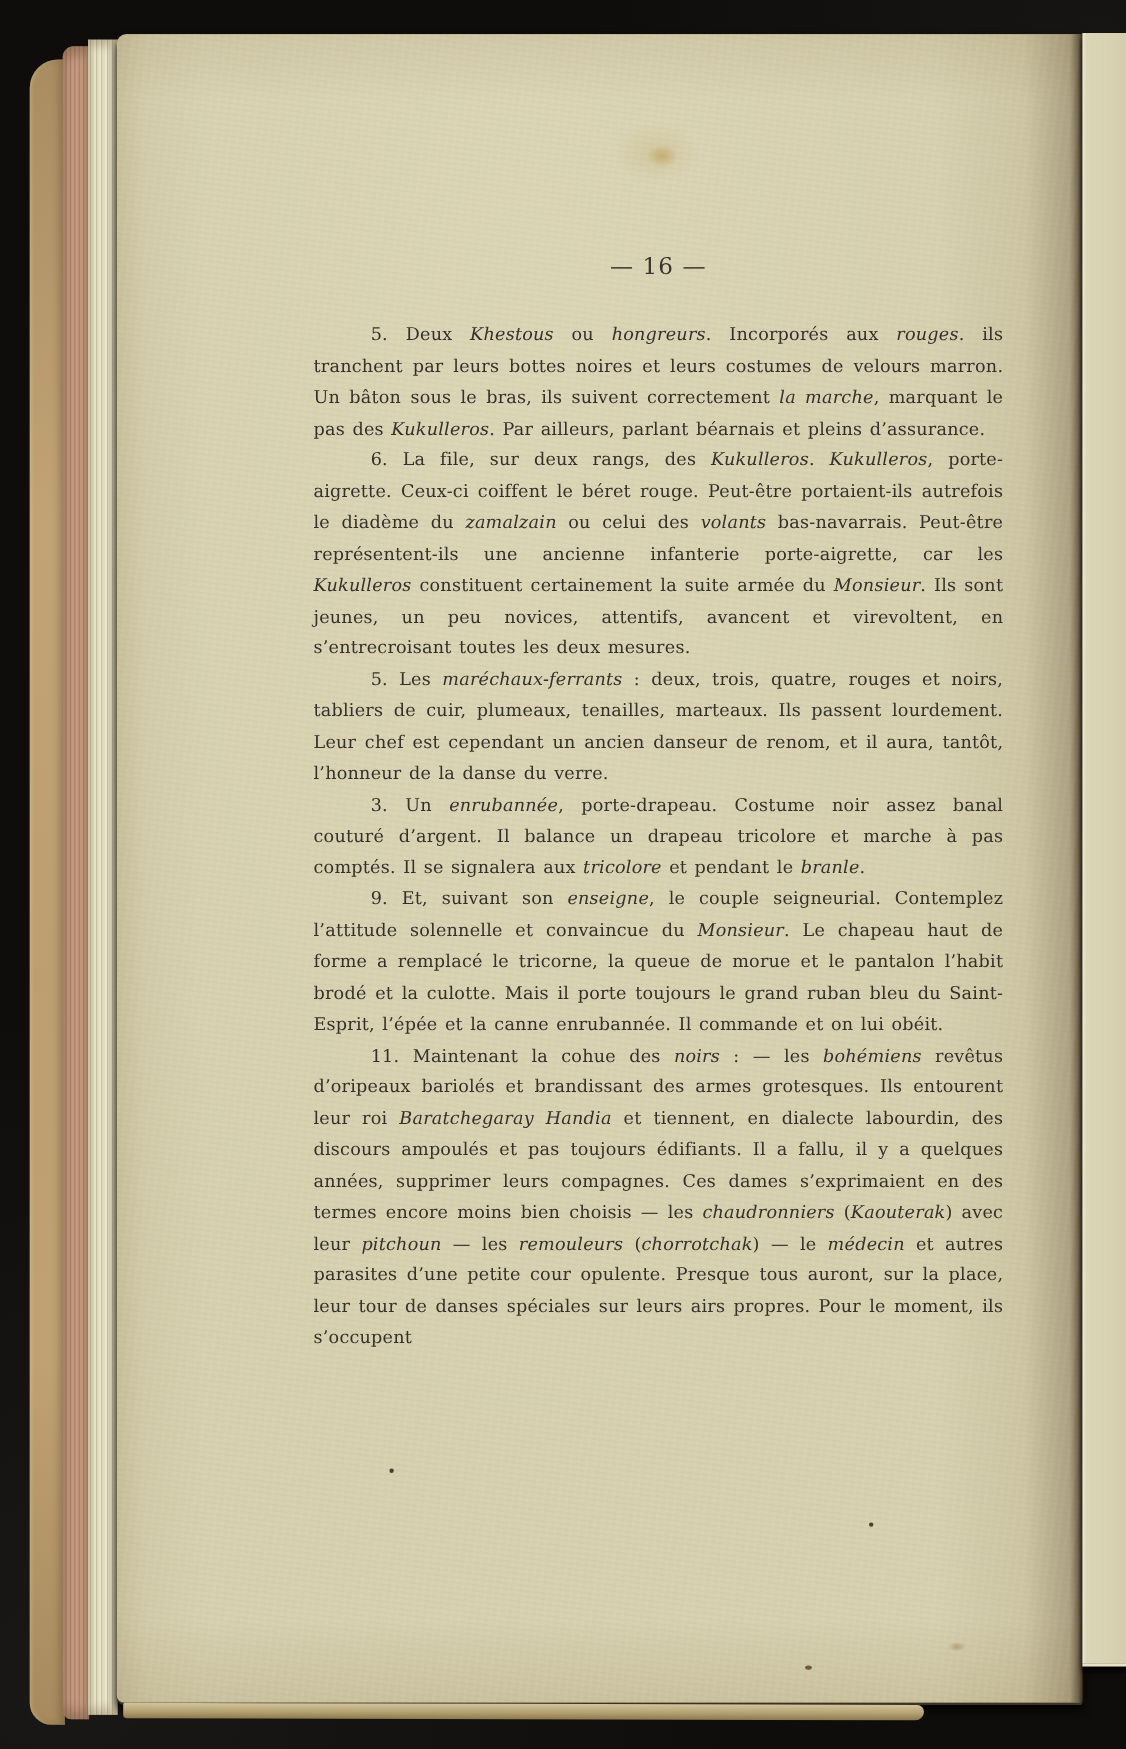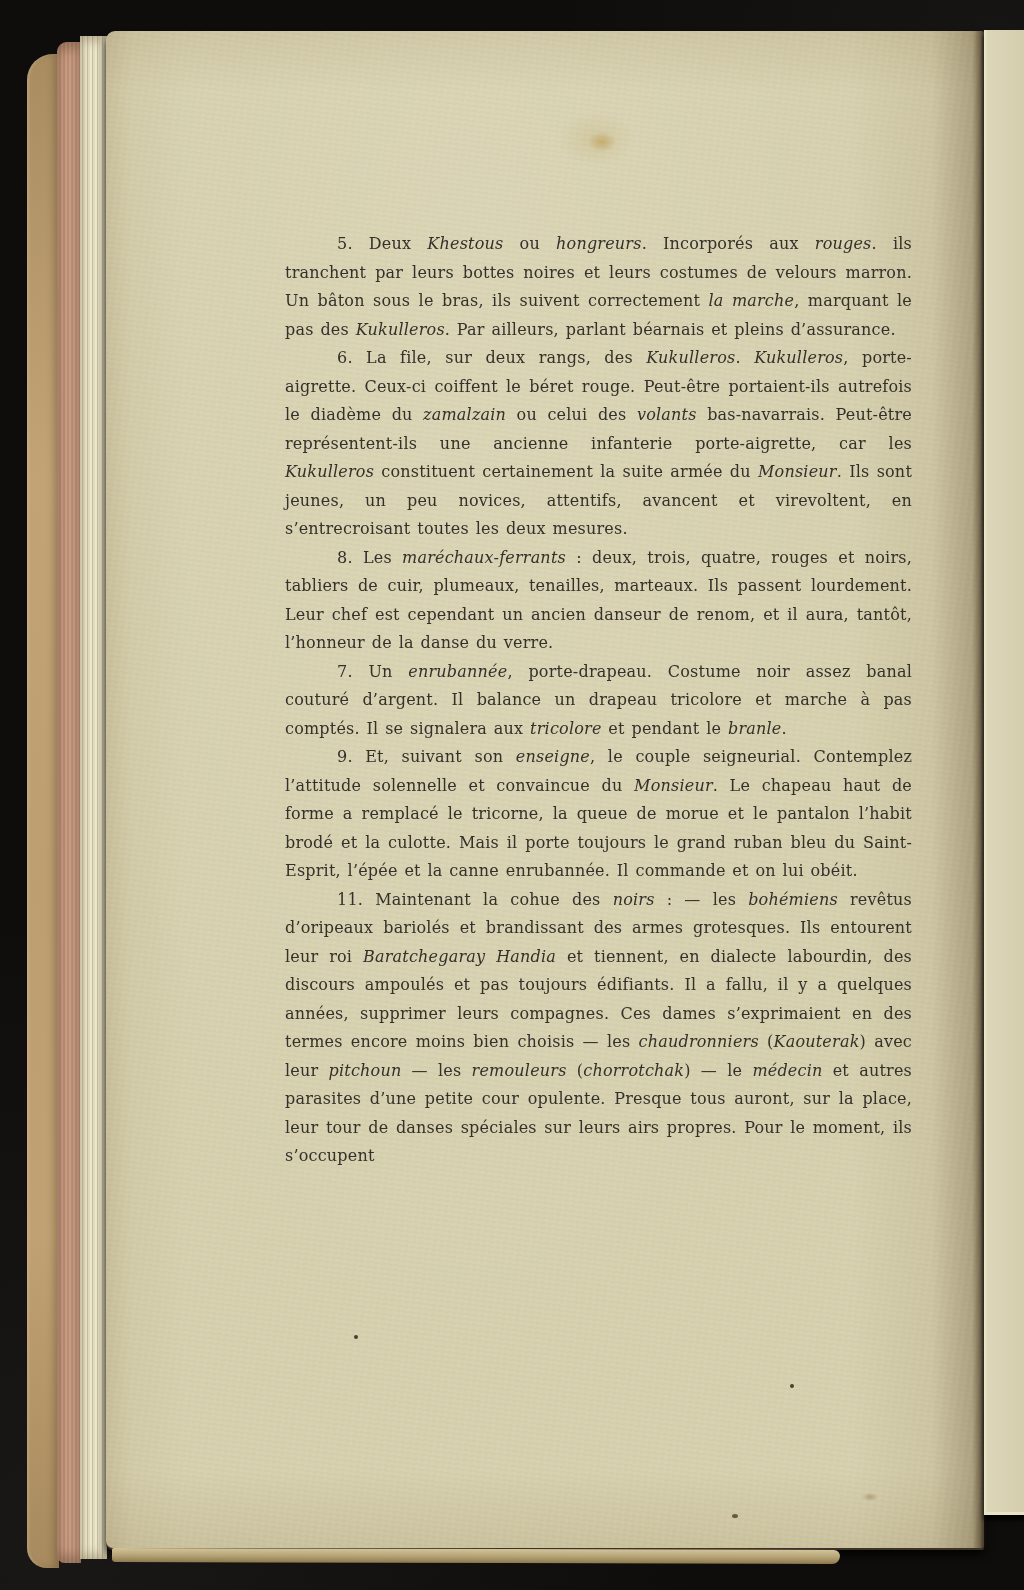--- a/index.html
+++ b/index.html
@@ -107,25 +107,26 @@
 
     <div class="page-main">
       <div class="stain s-halo"></div>
       <div class="stain s-spot"></div>
       <div class="stain s-speck1"></div>
       <div class="stain s-speck2"></div>
       <div class="stain s-speck3"></div>
       <div class="stain s-smudge"></div>
 
       <div class="content">
+        <div class="page-number">— 16 —</div>
         <div id="paragraphs">
             <p class="para"><span>5. Deux </span><i>Khestous</i><span> ou </span><i>hongreurs</i><span>. Incorporés aux </span><i>rouges</i><span>. ils tranchent par leurs bottes noires et leurs costumes de velours marron. Un bâton sous le bras, ils suivent correctement </span><i>la marche</i><span>, marquant le pas des </span><i>Kukulleros</i><span>. Par ailleurs, parlant béarnais et pleins d’assurance.</span></p>
             <p class="para"><span>6. La file, sur deux rangs, des </span><i>Kukulleros</i><span>. </span><i>Kukulleros</i><span>, porte-aigrette. Ceux-ci coiffent le béret rouge. Peut-être portaient-ils autrefois le diadème du </span><i>zamalzain</i><span> ou celui des </span><i>volants</i><span> bas-navarrais. Peut-être représentent-ils une ancienne infanterie porte-aigrette, car les </span><i>Kukulleros</i><span> constituent certainement la suite armée du </span><i>Monsieur</i><span>. Ils sont jeunes, un peu novices, attentifs, avancent et virevoltent, en s’entrecroisant toutes les deux mesures.</span></p>
-            <p class="para"><span>8. Les </span><i>maréchaux-ferrants</i><span> : deux, trois, quatre, rouges et noirs, tabliers de cuir, plumeaux, tenailles, marteaux. Ils passent lourdement. Leur chef est cependant un ancien danseur de renom, et il aura, tantôt, l’honneur de la danse du verre.</span></p>
-            <p class="para"><span>7. Un </span><i>enrubannée</i><span>, porte-drapeau. Costume noir assez banal couturé d’argent. Il balance un drapeau tricolore et marche à pas comptés. Il se signalera aux </span><i>tricolore</i><span> et pendant le </span><i>branle</i><span>.</span></p>
+            <p class="para"><span>5. Les </span><i>maréchaux-ferrants</i><span> : deux, trois, quatre, rouges et noirs, tabliers de cuir, plumeaux, tenailles, marteaux. Ils passent lourdement. Leur chef est cependant un ancien danseur de renom, et il aura, tantôt, l’honneur de la danse du verre.</span></p>
+            <p class="para"><span>3. Un </span><i>enrubannée</i><span>, porte-drapeau. Costume noir assez banal couturé d’argent. Il balance un drapeau tricolore et marche à pas comptés. Il se signalera aux </span><i>tricolore</i><span> et pendant le </span><i>branle</i><span>.</span></p>
             <p class="para"><span>9. Et, suivant son </span><i>enseigne</i><span>, le couple seigneurial. Contemplez l’attitude solennelle et convaincue du </span><i>Monsieur</i><span>. Le chapeau haut de forme a remplacé le tricorne, la queue de morue et le pantalon l’habit brodé et la culotte. Mais il porte toujours le grand ruban bleu du Saint-Esprit, l’épée et la canne enrubannée. Il commande et on lui obéit.</span></p>
             <p class="para"><span>11. Maintenant la cohue des </span><i>noirs</i><span> : — les </span><i>bohémiens</i><span> revêtus d’oripeaux bariolés et brandissant des armes grotesques. Ils entourent leur roi </span><i>Baratchegaray Handia</i><span> et tiennent, en dialecte labourdin, des discours ampoulés et pas toujours édifiants. Il a fallu, il y a quelques années, supprimer leurs compagnes. Ces dames s’exprimaient en des termes encore moins bien choisis — les </span><i>chaudronniers</i><span> (</span><i>Kaouterak</i><span>) avec leur </span><i>pitchoun</i><span> — les </span><i>remouleurs</i><span> (</span><i>chorrotchak</i><span>) — le </span><i>médecin</i><span> et autres parasites d’une petite cour opulente. Presque tous auront, sur la place, leur tour de danses spéciales sur leurs airs propres. Pour le moment, ils s’occupent</span></p>
           </div>
       </div>
     </div>
 
     <div class="page-next"></div>
     <div class="bottom-edge"></div>
 
   </div>

